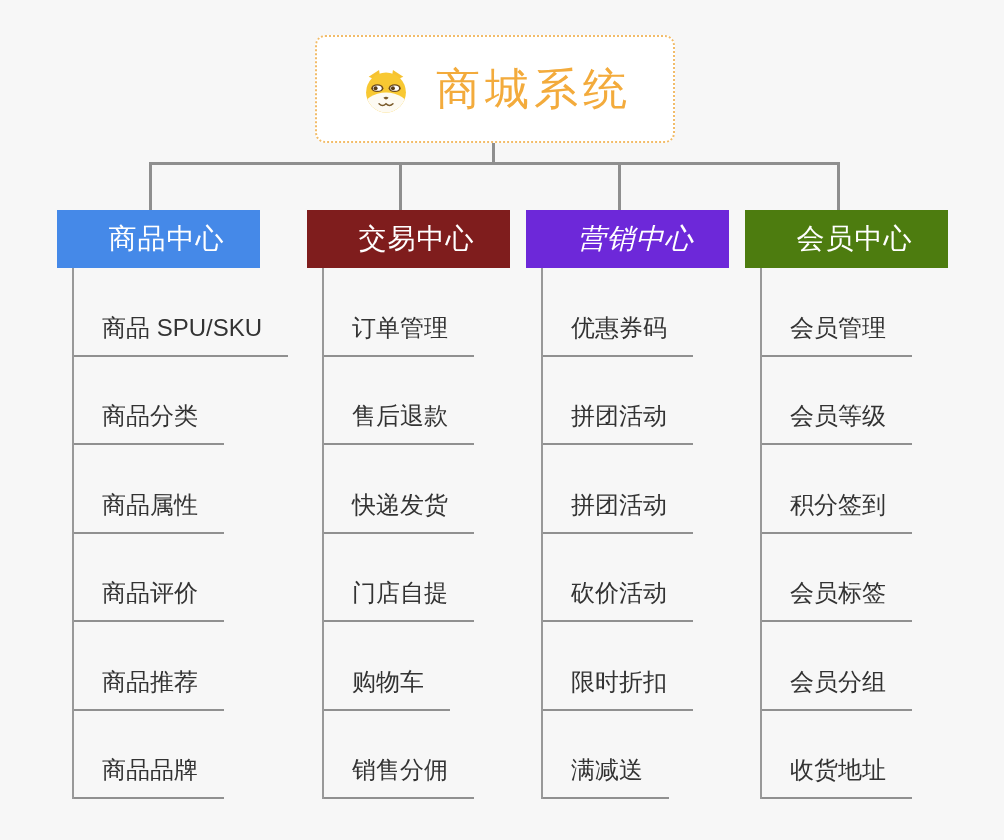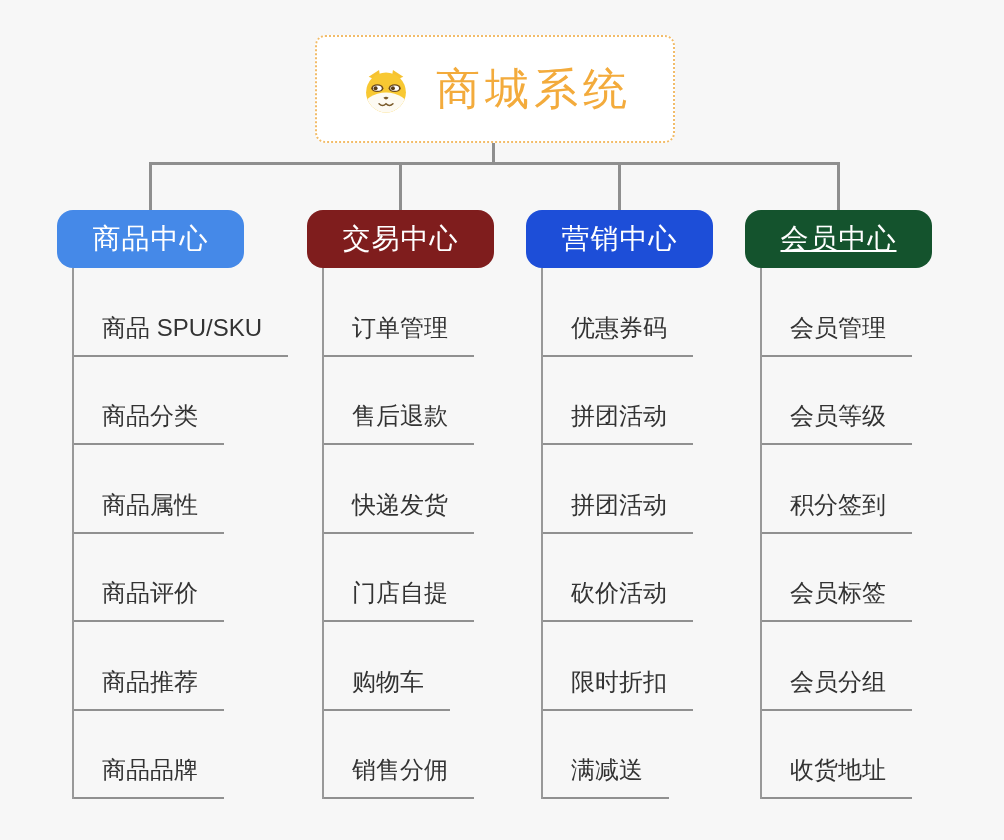--- a/index.html
+++ b/index.html
@@ -31,26 +31,27 @@
     font-weight:500;
     color:#f3ab3c;
     white-space:nowrap;
   }
   .root-icon{flex:0 0 auto;display:block;}
 
   
   .column{position:absolute;top:210px;width:260px;}
   .branch-box{
     width:187px;height:58px;
-    border-radius:16px;
+    border-radius:0;
     display:flex;align-items:center;justify-content:center;
     color:#ffffff;
     font-size:28px;
     letter-spacing:1px;
     white-space:nowrap;
+    padding-left:16px;
   }
   .spine{
     position:absolute;left:15px;top:58px;
     width:2px;height:531px;background:#999999;
   }
   .leaves{margin-left:15px;text-align:center;}
   .leaf{
     height:88.5px;
     display:flex;align-items:flex-end;
   }
@@ -151,21 +152,21 @@
     </div>
         <div class="leaf">
       <span class="leaf-label">购物车</span>
     </div>
         <div class="leaf">
       <span class="leaf-label">销售分佣</span>
     </div>
       </div>
     </div>
     <div class="column" style="left: 526px;">
-      <div class="branch-box" style="background: #1d4ed8;">营销中心</div>
+      <div class="branch-box" style="background: #6d28d9; font-style: italic;">营销中心</div>
       <div class="spine"></div>
       <div class="leaves">
         <div class="leaf">
       <span class="leaf-label">优惠券码</span>
     </div>
         <div class="leaf">
       <span class="leaf-label">拼团活动</span>
     </div>
         <div class="leaf">
       <span class="leaf-label">拼团活动</span>
@@ -175,21 +176,21 @@
     </div>
         <div class="leaf">
       <span class="leaf-label">限时折扣</span>
     </div>
         <div class="leaf">
       <span class="leaf-label">满减送</span>
     </div>
       </div>
     </div>
     <div class="column" style="left: 745px;">
-      <div class="branch-box" style="background: #14532d; text-decoration: underline;">会员中心</div>
+      <div class="branch-box" style="background: #4d7c0f;">会员中心</div>
       <div class="spine"></div>
       <div class="leaves">
         <div class="leaf">
       <span class="leaf-label">会员管理</span>
     </div>
         <div class="leaf">
       <span class="leaf-label">会员等级</span>
     </div>
         <div class="leaf">
       <span class="leaf-label">积分签到</span>

